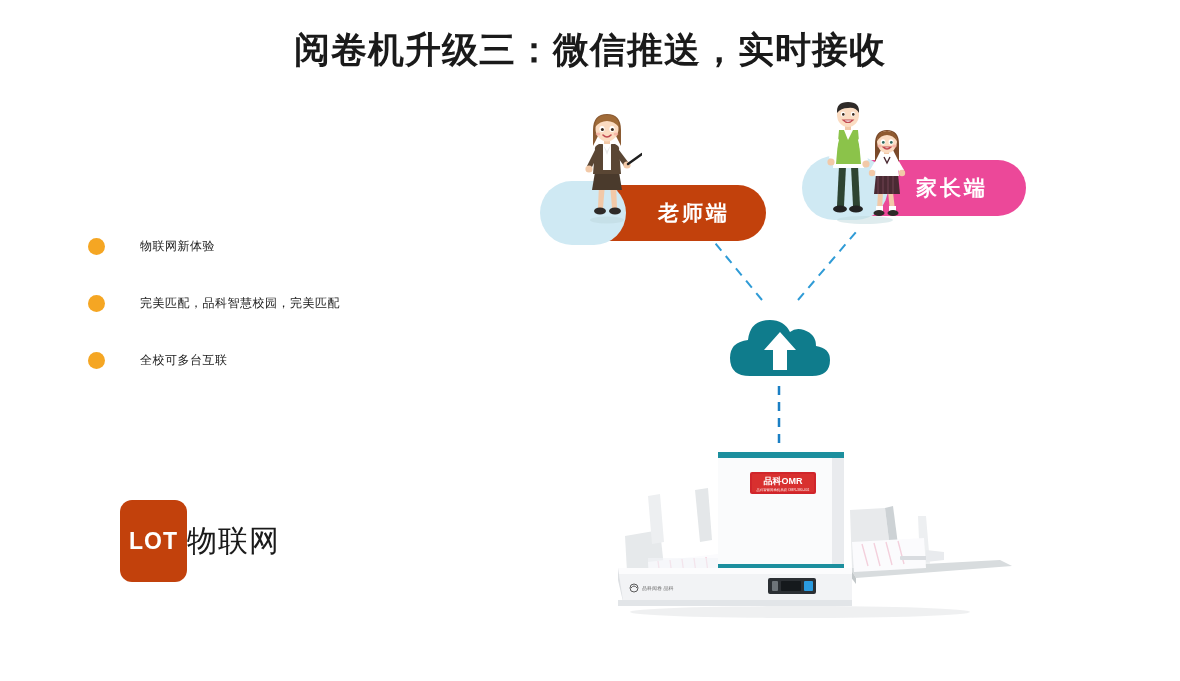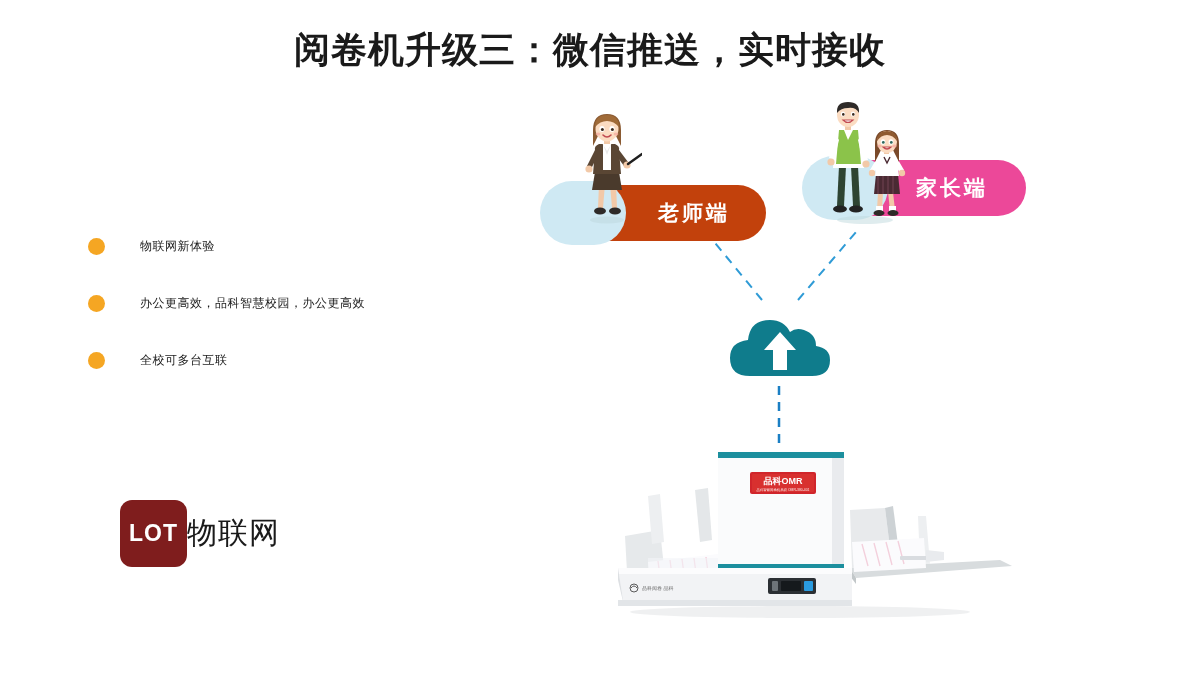--- a/index.html
+++ b/index.html
@@ -55,23 +55,23 @@
   }
 
   
   #iot-badge-group {
     position: absolute;
     top: 500px; left: 120px;
     display: flex;
     align-items: center;
   }
   #lot-badge {
-    width: 67px; height: 67px;
+    width: 67px; height: 82px;
     border-radius: 12px;
-    background: #7f1d1d;
+    background: #c2410c;
     display: flex;
     align-items: center;
     justify-content: center;
   }
   #lot-badge-text {
     color: #ffffff;
     font-size: 23px;
     font-weight: bold;
     letter-spacing: 1px;
   }
@@ -165,21 +165,21 @@
 
   <div id="bullet-list">
 
     <div class="bullet-row">
       <span class="bullet-dot"></span>
       <span class="bullet-text">物联网新体验</span>
     </div>
 
     <div class="bullet-row">
       <span class="bullet-dot"></span>
-      <span class="bullet-text">办公更高效，品科智慧校园，办公更高效</span>
+      <span class="bullet-text">完美匹配，品科智慧校园，完美匹配</span>
     </div>
 
 
     <div class="bullet-row">
       <span class="bullet-dot"></span>
       <span class="bullet-text">全校可多台互联</span>
     </div>
 
   </div>
 

